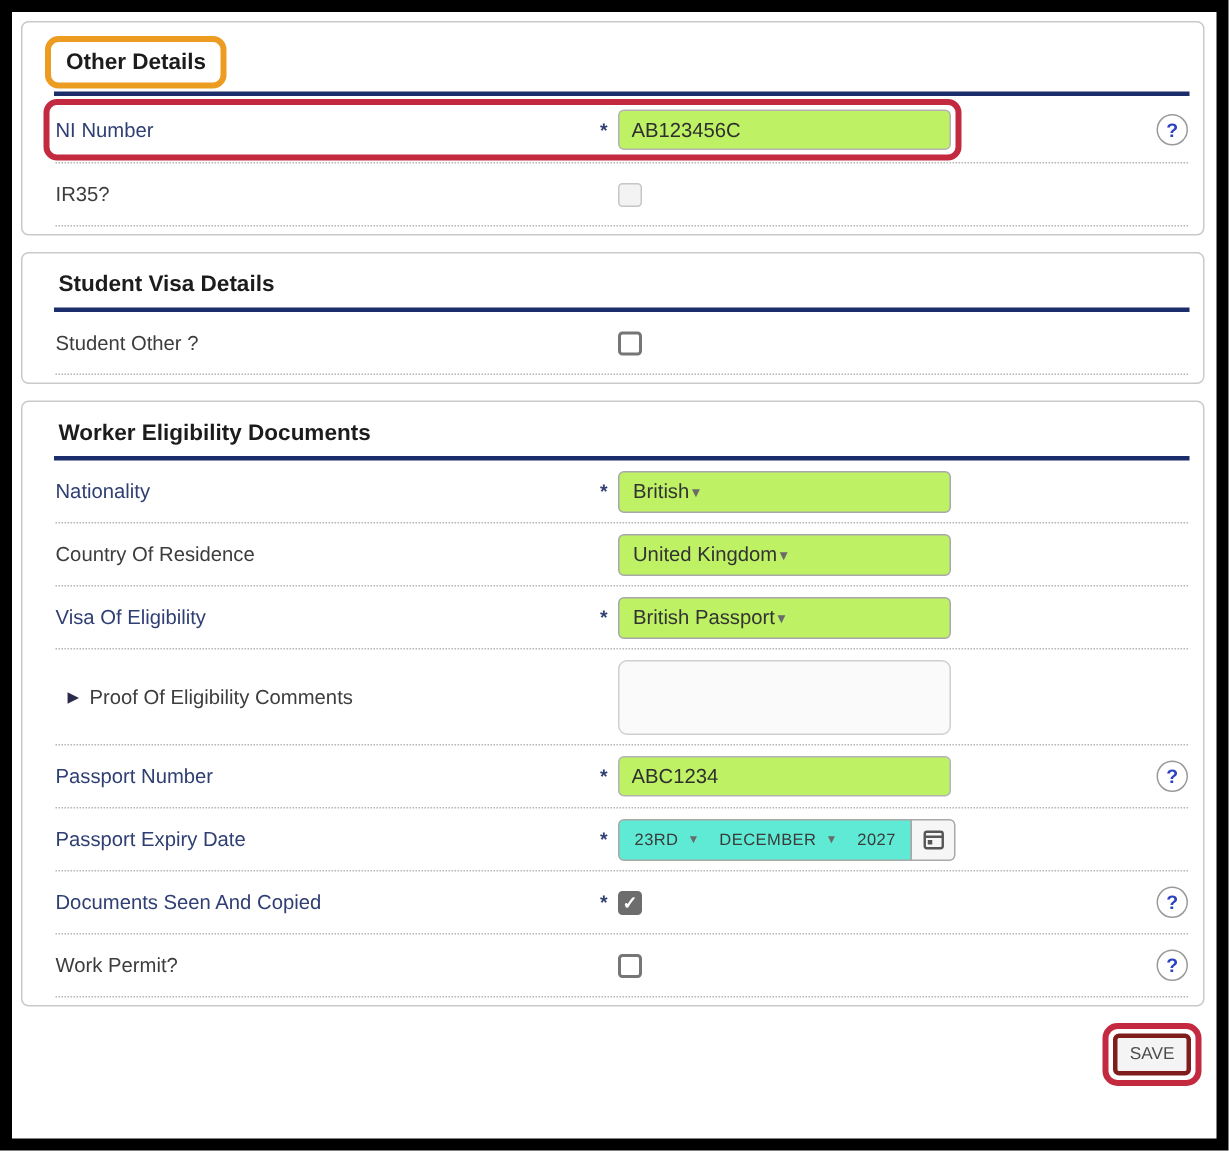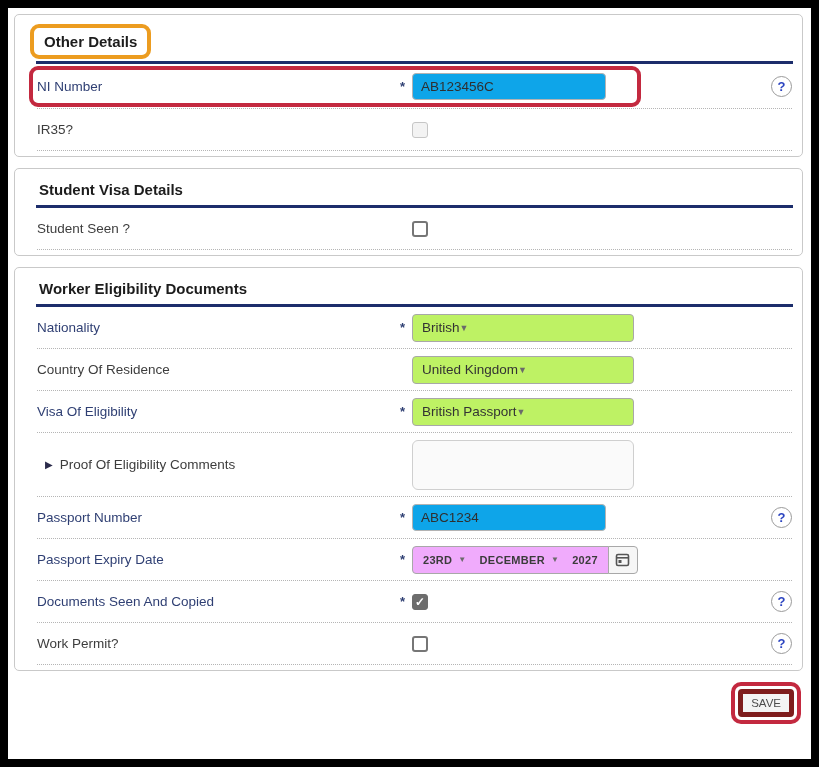--- a/index.html
+++ b/index.html
@@ -58,23 +58,23 @@
   .lbl.indent { padding-left: 8px; display: flex; align-items: center; }
   .collapse-arrow { font-size: 10px; color: #2a2a4a; margin-right: 7px; }
   .req {
     color: var(--required-label, #2f3f73);
     font-weight: bold; font-size: 13px;
     text-align: right; padding-right: 7px;
   }
   .ctl { display: flex; align-items: center; }
 
   .input {
-    width: 194px; height: 27px;
+    width: 222px; height: 27px;
     border: 1px solid #b3b3b3; border-radius: 4px;
-    background: #0ea5e9; color: #2f2f2f;
+    background: #bef264; color: #2f2f2f;
     font-family: "Liberation Sans", sans-serif;
     font-size: 13.5px; padding: 0 8px;
   }
   .select {
     width: 222px; height: 28px;
     background: #bef264;
     border: 1px solid #a8a8a8; border-radius: 4px;
     display: flex; align-items: center; justify-content: flex-start;
     padding: 0 9px; font-size: 13.5px; color: #333;
     cursor: default;
@@ -105,24 +105,24 @@
     display: flex; align-items: center; justify-content: center;
     color: var(--help-icon-blue, #2b43c0);
     font-weight: bold; font-size: 13px;
     justify-self: end; cursor: pointer; background: #fff;
   }
 
   
   .date-group { display: flex; align-items: stretch; }
   .date-box {
     display: flex; align-items: center; gap: 13px;
-    background: #f0abfc;
+    background: #5eead4;
     border: 1px solid #a8a8a8; border-radius: 4px 0 0 4px;
     padding: 0 10px; height: 28px;
-    font-size: 11px; color: #3b3b3b; letter-spacing: 0.3px; font-weight: bold;
+    font-size: 11px; color: #3b3b3b; letter-spacing: 0.3px;
   }
   .date-part { display: flex; align-items: center; gap: 6px; }
   .date-box .caret { font-size: 8px; }
   .cal-btn {
     width: 30px; height: 28px; margin-left: -1px;
     background: #f6f6f6;
     border: 1px solid #a8a8a8; border-radius: 0 4px 4px 0;
     display: flex; align-items: center; justify-content: center;
     cursor: pointer;
   }
@@ -139,21 +139,21 @@
 
   
   .save-row { display: flex; justify-content: flex-end; padding: 0 2px 0 0; }
   .annot-red-save {
     border: 4px solid var(--annotation-red, #c3293f);
     border-radius: 10px; padding: 3px; display: inline-block;
   }
   .save-btn {
     min-width: 46px; height: 28px;
     background: #f4f4f4;
-    border: 5px solid #7f1d1d; border-radius: 4px;
+    border: 3px solid #7f1d1d; border-radius: 4px;
     font-family: "Liberation Sans", sans-serif;
     font-size: 11.5px; color: #4c4c4c;
     padding: 0 8px; cursor: pointer;
   }
   .spacer { }
 </style>
 </head>
 <body>
 
 <div class="content">
@@ -188,21 +188,21 @@
     </div>
   </section>
 
   <section class="panel">
     <div class="panel-head">
       <span class="panel-title">Student Visa Details</span>
     </div>
     <div class="rule"></div>
     <div class="rows">
       <div class="row">
-        <span class="lbl">Student Seen ?</span>
+        <span class="lbl">Student Other ?</span>
         <span class="req"></span>
         <span class="ctl">
           <span class="checkbox"></span>
         </span>
         <span class="spacer"></span>
         <span></span>
       </div>
     </div>
   </section>
 

